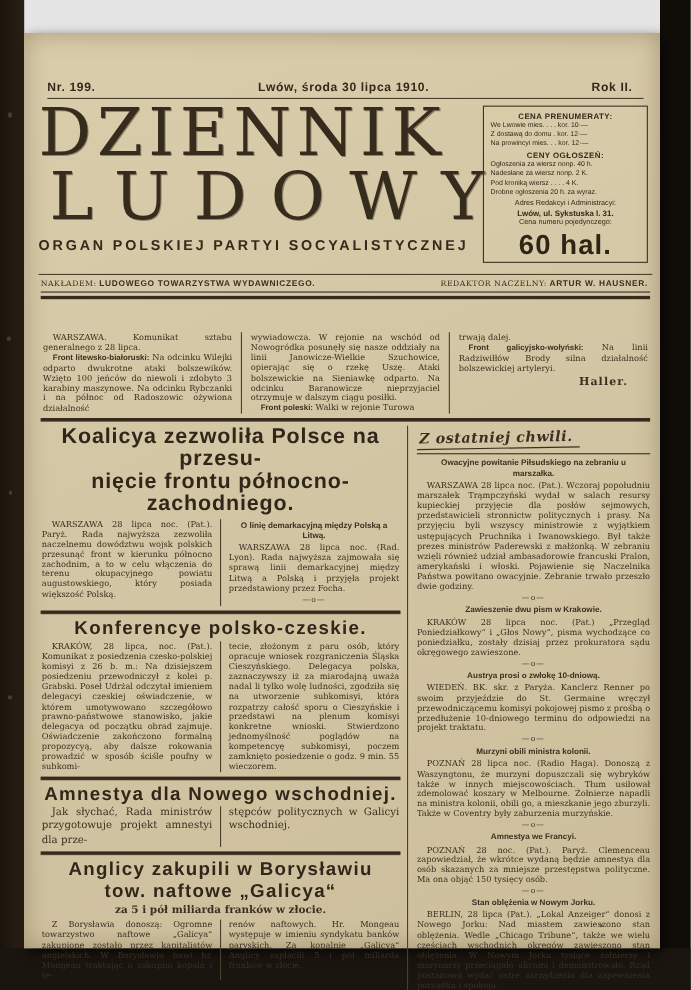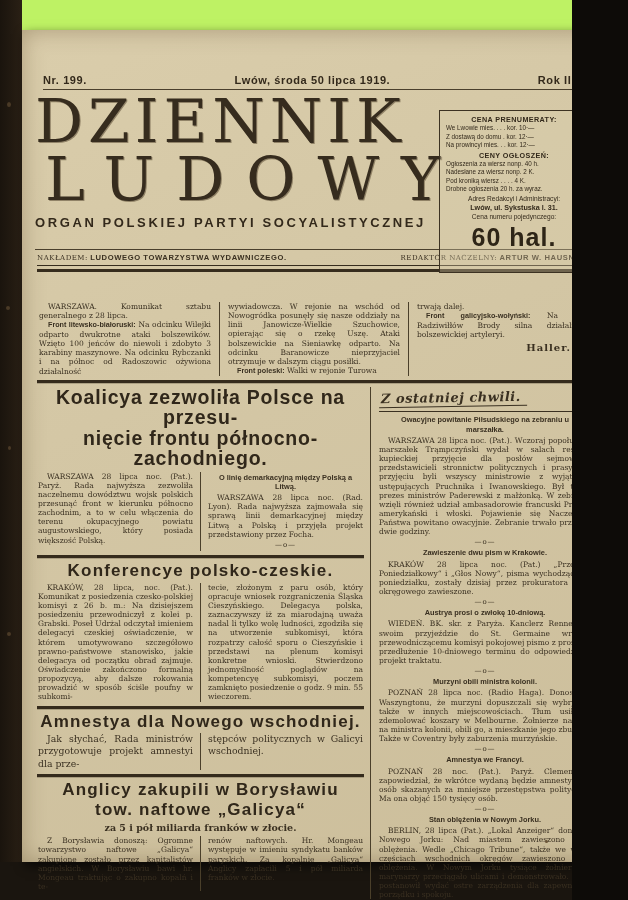--- a/index.html
+++ b/index.html
@@ -1,16 +1,16 @@
 <!DOCTYPE html>
 <html><head>
 <meta charset="utf-8">
 <style>
   html,body{margin:0;padding:0;background:#0d0b08;}
-  #canvas{position:relative;width:572px;height:900px;overflow:hidden;background:#bef264;
+  #canvas{position:relative;width:628px;height:900px;overflow:hidden;background:#e5e5e5;
           font-family:"DejaVu Serif","Liberation Serif",serif;}
   .bg-left{position:absolute;left:0;top:0;width:22px;height:900px;background:linear-gradient(90deg,#1a140d,#2a2015);}
   .bg-right{position:absolute;left:600px;top:0;width:28px;height:900px;background:#100d09;}
   .bg-bottom{position:absolute;left:0;top:862px;width:628px;height:38px;background:#1a150f;}
   .speck{position:absolute;background:#4a3a26;border-radius:50%;}
 
   #paper{position:absolute;left:22px;top:30px;width:578px;height:832px;
          background:linear-gradient(155deg,#dacdab 0%,#d3c6a4 45%,#ccbe9b 100%);
          box-shadow:inset 0 0 22px rgba(92,72,40,.38), 3px 4px 10px rgba(0,0,0,.65);
          color:#3a3021;box-sizing:border-box;padding:44px 7px 0 13px;}
@@ -22,22 +22,22 @@
   .topline-rule{height:1px;background:#4a3f2c;margin:1px 8px 0 8px;}
 
   .mast{position:relative;min-height:150px;margin-top:4px;}
   .mast-title{width:402px;color:#362c1e;font-weight:normal;
               text-shadow:1px 1px 0 rgba(60,44,24,.45);}
   .mast-title .t1{font-size:60px;line-height:.92;letter-spacing:5px;}
   .mast-title .t2{font-size:60px;line-height:1.0;letter-spacing:22px;margin-left:10px;}
   .mast-sub{width:415px;font-family:"Liberation Sans","DejaVu Sans",sans-serif;font-weight:bold;
             font-size:13px;letter-spacing:2.6px;color:#33291b;margin-top:6px;white-space:nowrap;}
 
-  .pricebox{position:absolute;right:4px;top:16px;width:150px;border:1.5px solid #3c3222;
-            background:rgba(218,205,171,.35);padding:3px 4px 20px 4px;box-sizing:border-box;
+  .pricebox{position:absolute;right:4px;top:2px;width:150px;border:1.5px solid #3c3222;
+            background:rgba(218,205,171,.35);padding:3px 4px 0 4px;box-sizing:border-box;
             font-family:"Liberation Sans","DejaVu Sans",sans-serif;color:#33291b;text-align:center;}
   .pb-h{font-weight:bold;font-size:7.2px;letter-spacing:.4px;margin-top:1px;}
   .pb-l{font-size:6.3px;line-height:1.35;text-align:left;padding-left:2px;white-space:nowrap;}
   .pb-c{font-size:6.6px;line-height:1.4;}
   .pb-b{font-weight:bold;font-size:7.2px;line-height:1.3;}
   .pb-price{font-weight:bold;font-size:25px;letter-spacing:1px;margin-top:2px;color:#2e2517;}
 
   .pubrow{display:flex;justify-content:space-between;align-items:baseline;margin-top:5px;
           border-top:1.5px solid #4a3f2c;padding:3px 4px 3px 2px;font-size:7.5px;}
   .pubrow .lbl{font-size:7px;letter-spacing:.5px;}
@@ -86,21 +86,21 @@
 
 <div id="canvas">
   <div class="bg-left"></div>
   <div class="bg-right"></div>
   <div class="bg-bottom"></div>
 
   <div id="paper">
 
     <div class="topline">
       <span>Nr. 199.</span>
-      <span>Lwów, środa 50 lipca 1919.</span>
+      <span>Lwów, środa 30 lipca 1910.</span>
       <span>Rok II.</span>
     </div>
     <div class="topline-rule"></div>
 
     <div class="mast">
       <div class="mast-title">
         <div class="t1">DZIENNIK</div>
         <div class="t2">LUDOWY</div>
       </div>
       <div class="mast-sub">ORGAN POLSKIEJ PARTYI SOCYALISTYCZNEJ</div>

